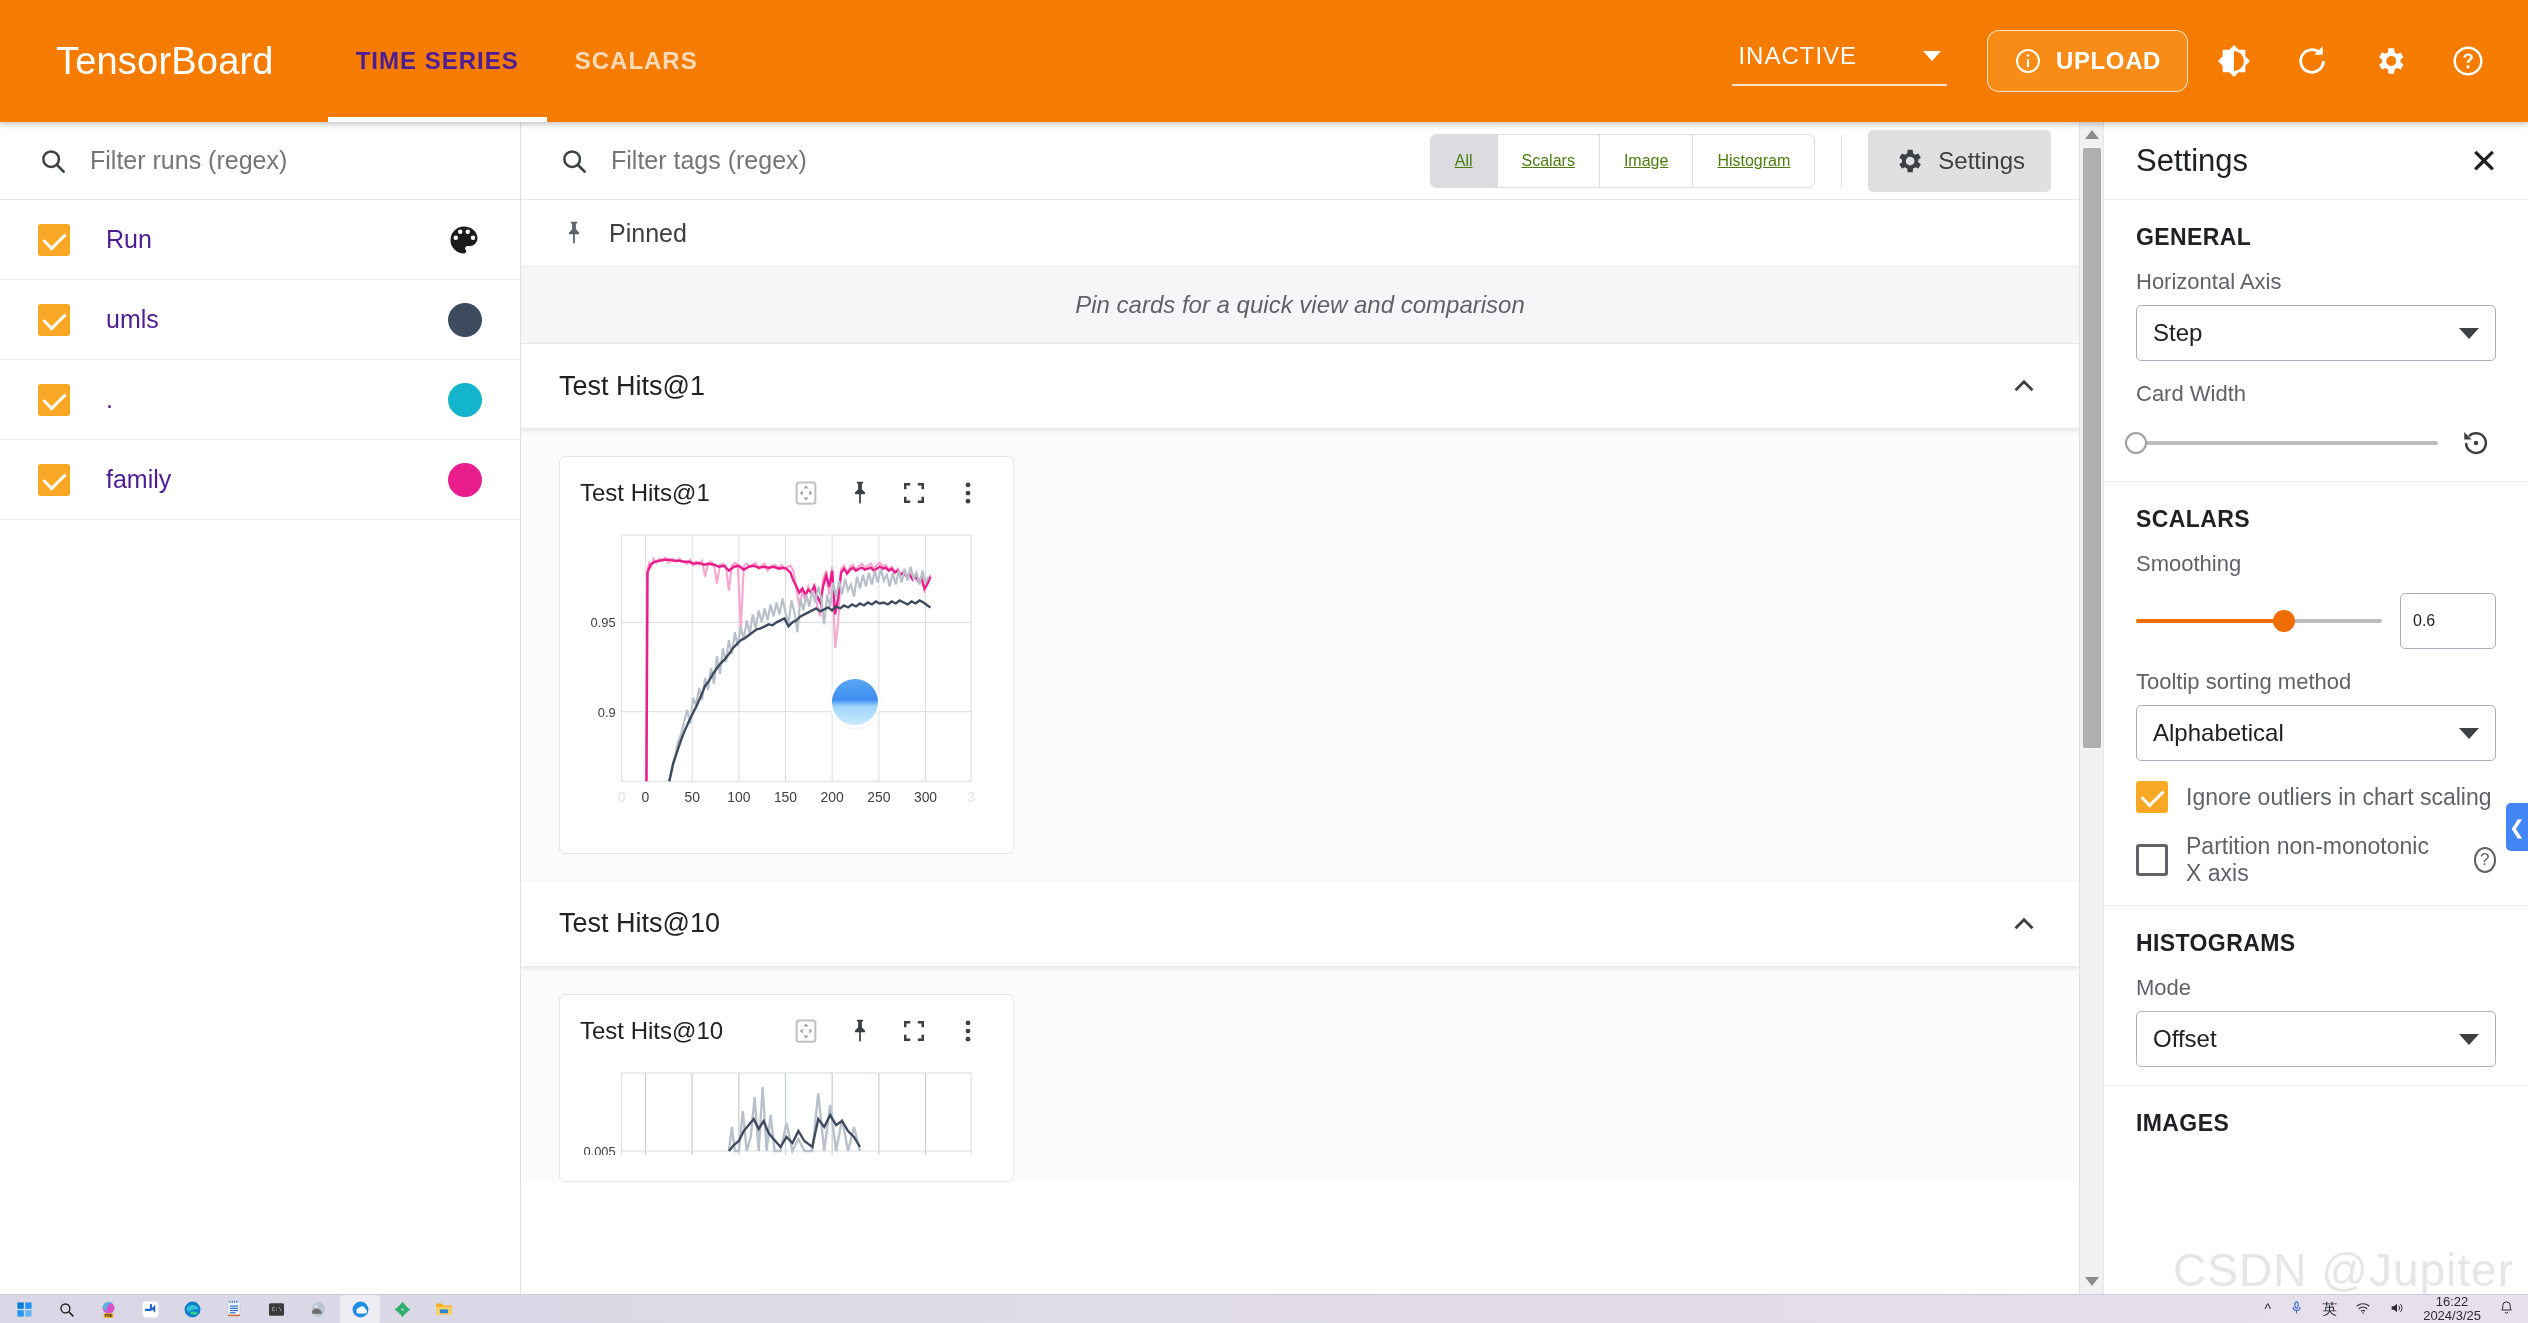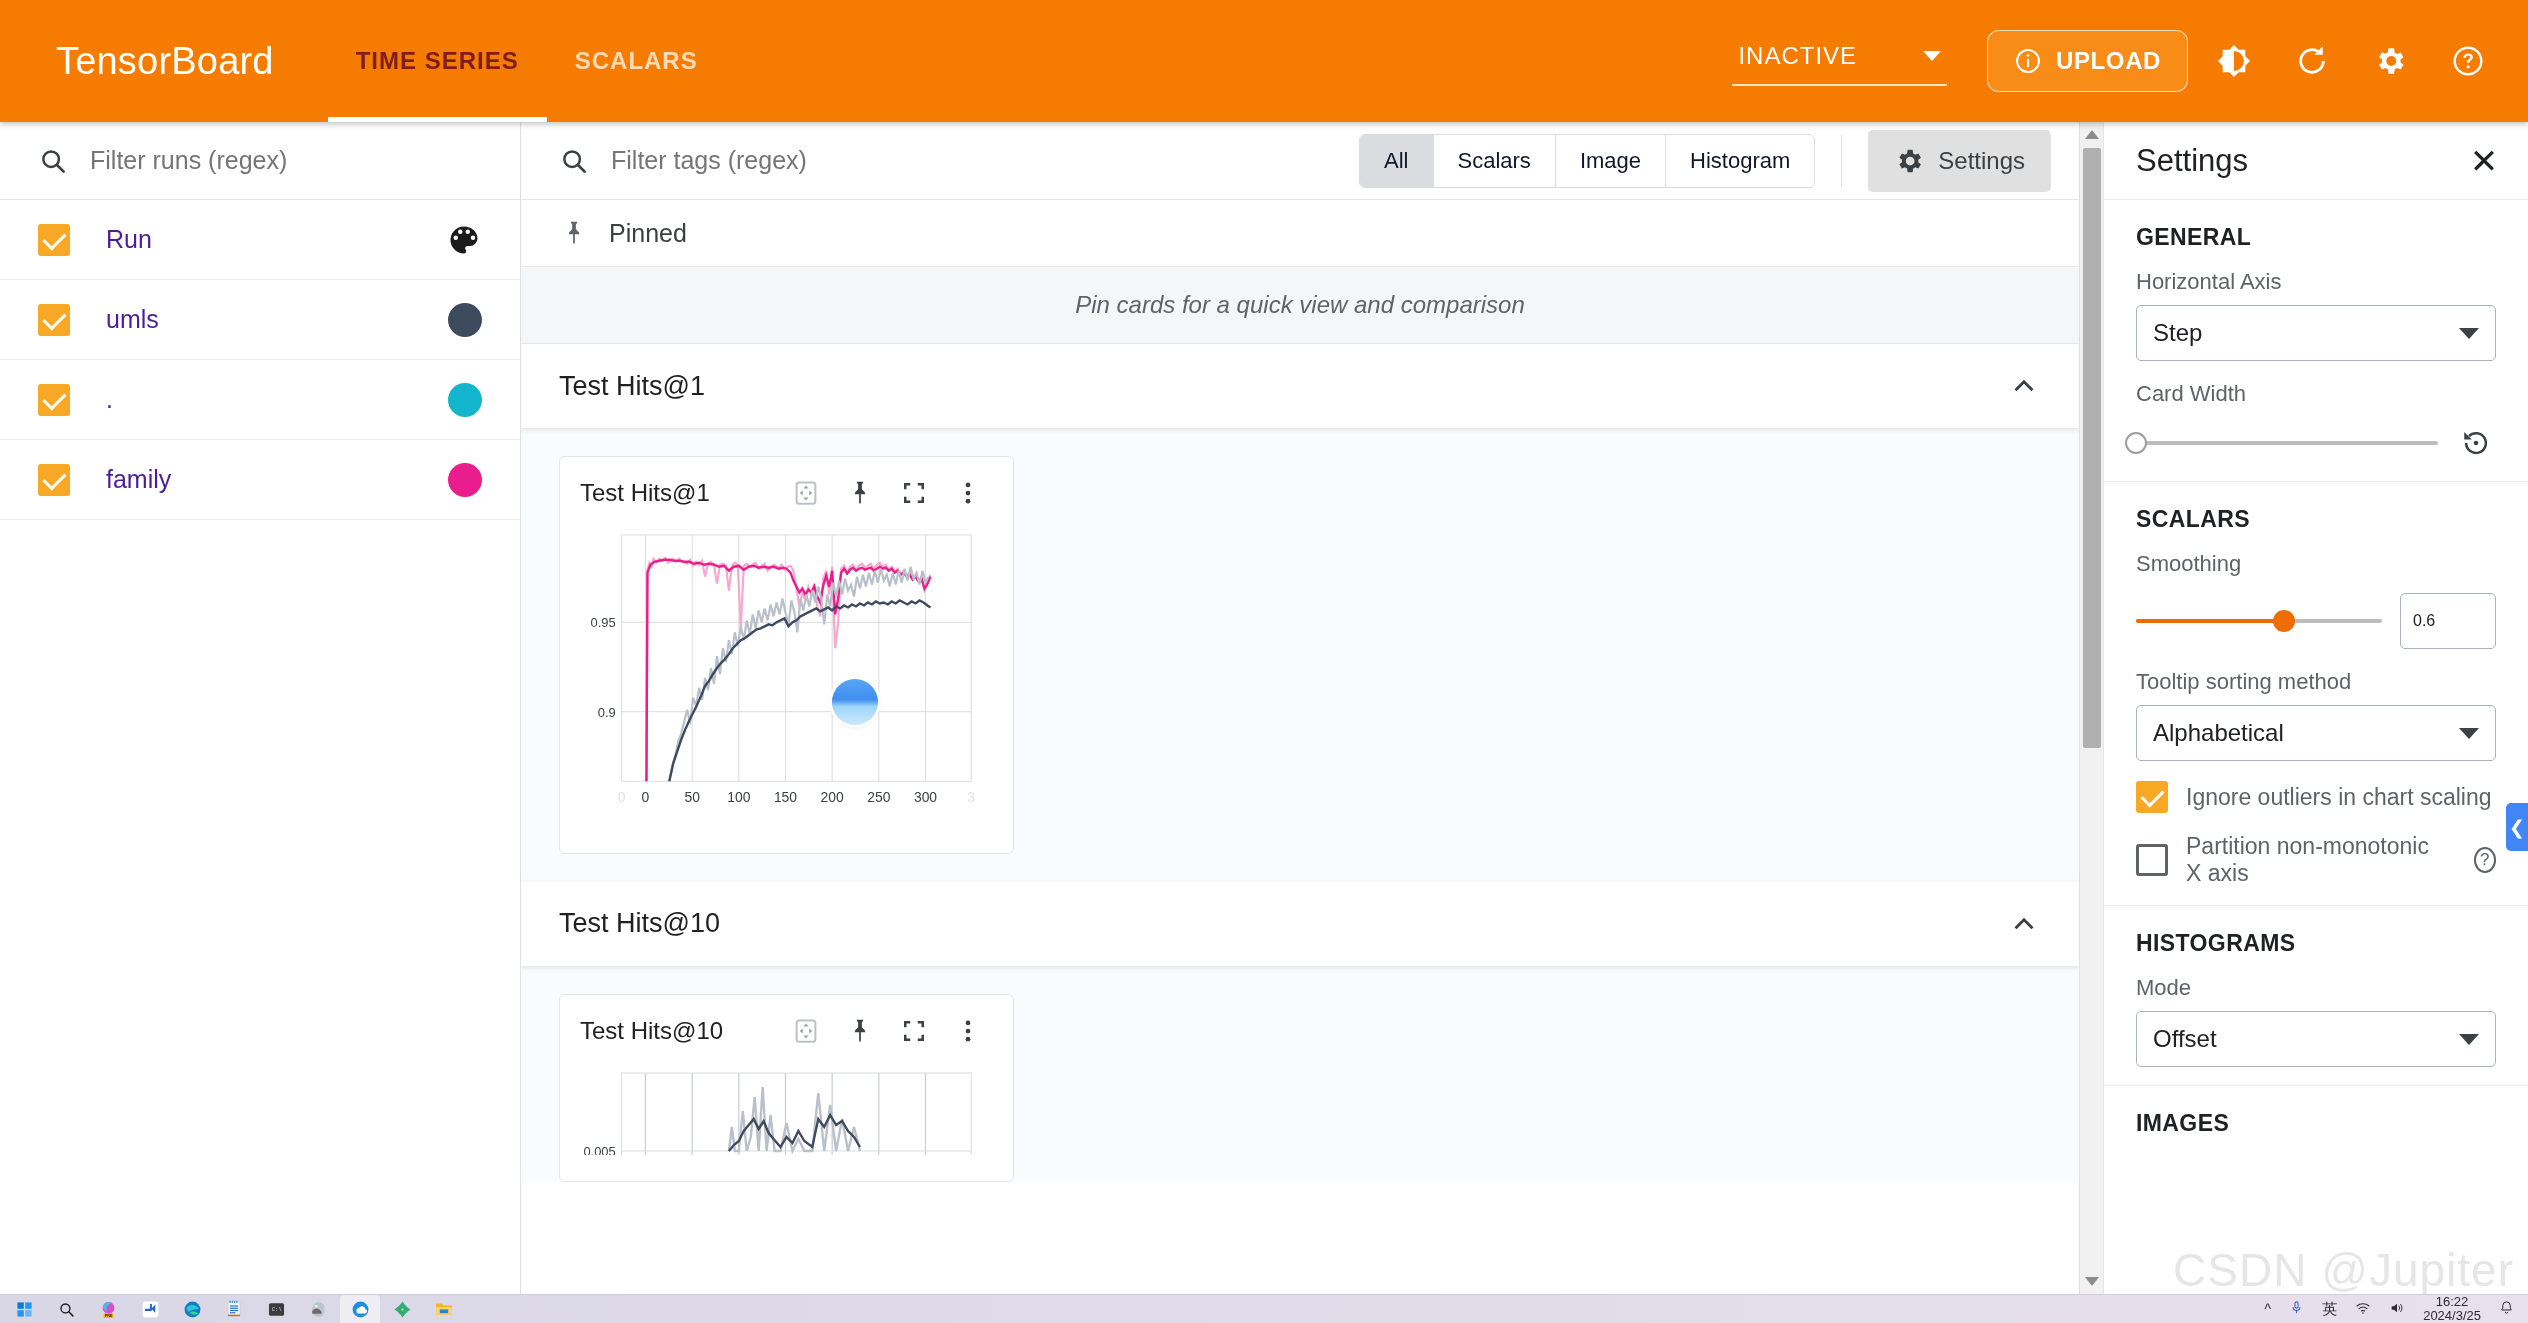--- a/index.html
+++ b/index.html
@@ -36,21 +36,21 @@
   }
   .nav-tabs { display: flex; align-items: stretch; height: 122px; margin-left: 16px; }
   .nav-tab {
     display: flex; align-items: center; justify-content: center;
     height: 122px; padding: 0 28px;
     color: rgba(255,255,255,.72);
     font-size: 24px; font-weight: 600; letter-spacing: 1.0px;
     cursor: pointer; position: relative;
     white-space: nowrap;
   }
-  .nav-tab.active { color: #7f1d1d; }
+  .nav-tab.active { color: #4c1d95; }
   .nav-tab.active:after {
     content: ""; position: absolute; left: 0; right: 0; bottom: 0;
     height: 5px; background: #fff;
   }
   .topbar-spacer { flex: 1; }
   .status-select {
     display: flex; align-items: center; gap: 66px;
     color: #fff; font-size: 24px; letter-spacing: 1px;
     border-bottom: 2px solid rgba(255,255,255,.8);
     padding: 6px 6px 14px 6px;
@@ -139,23 +139,24 @@
     background: #fff; flex: 0 0 78px;
   }
   .tags-toolbar .ph { color: #757575; font-size: 25px; margin-left: 22px; }
   .tb-spacer { flex: 1; }
   .seg {
     display: flex; border: 1px solid #dadce0; border-radius: 6px;
     overflow: hidden; height: 54px;
   }
   .seg-item {
     display: flex; align-items: center; justify-content: center;
-    padding: 0 24px; font-size: 22px; color: #0f172a;
+    padding: 0 24px; font-size: 16px; color: #4d7c0f;
     border-right: 1px solid #dadce0; cursor: pointer; background: #fff;
     white-space: nowrap;
+    text-decoration: underline;
   }
   .seg-item:last-child { border-right: none; }
   .seg-item.active { background: #dadce0; }
   .tb-divider { width: 1px; height: 52px; background: #dadce0; margin: 0 26px; }
   .settings-btn {
     display: flex; align-items: center; gap: 14px;
     height: 62px; padding: 0 26px;
     background: #e0e0e0; border-radius: 5px;
     font-size: 24px; color: #3c4043; cursor: pointer; white-space: nowrap;
   }

